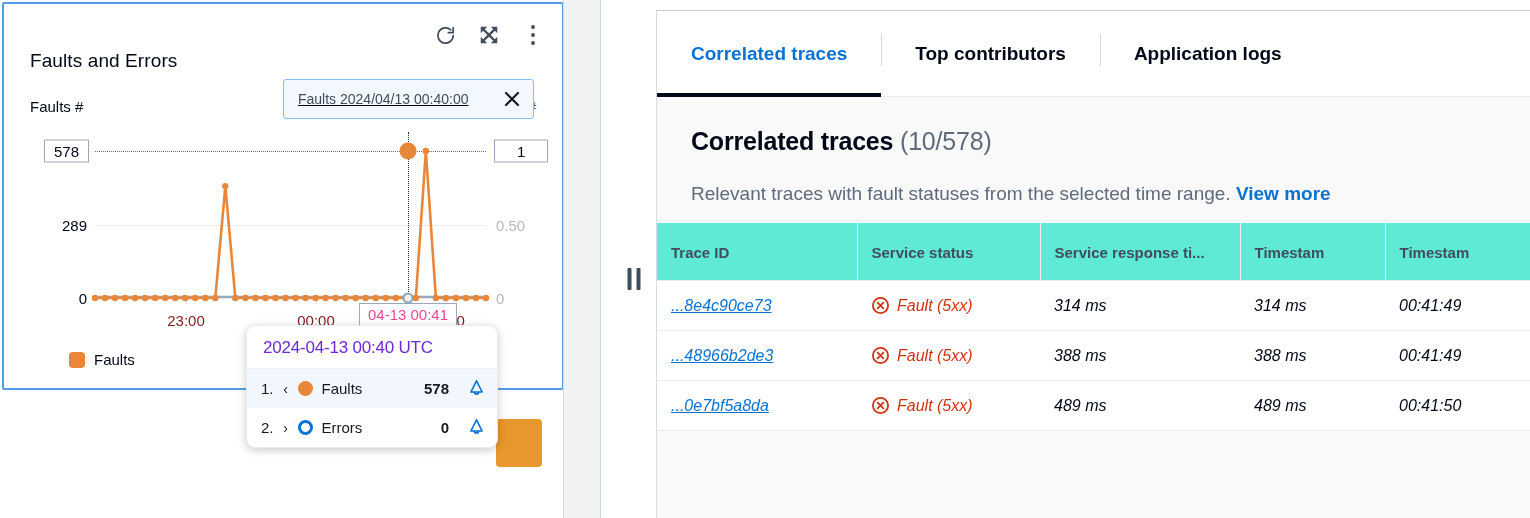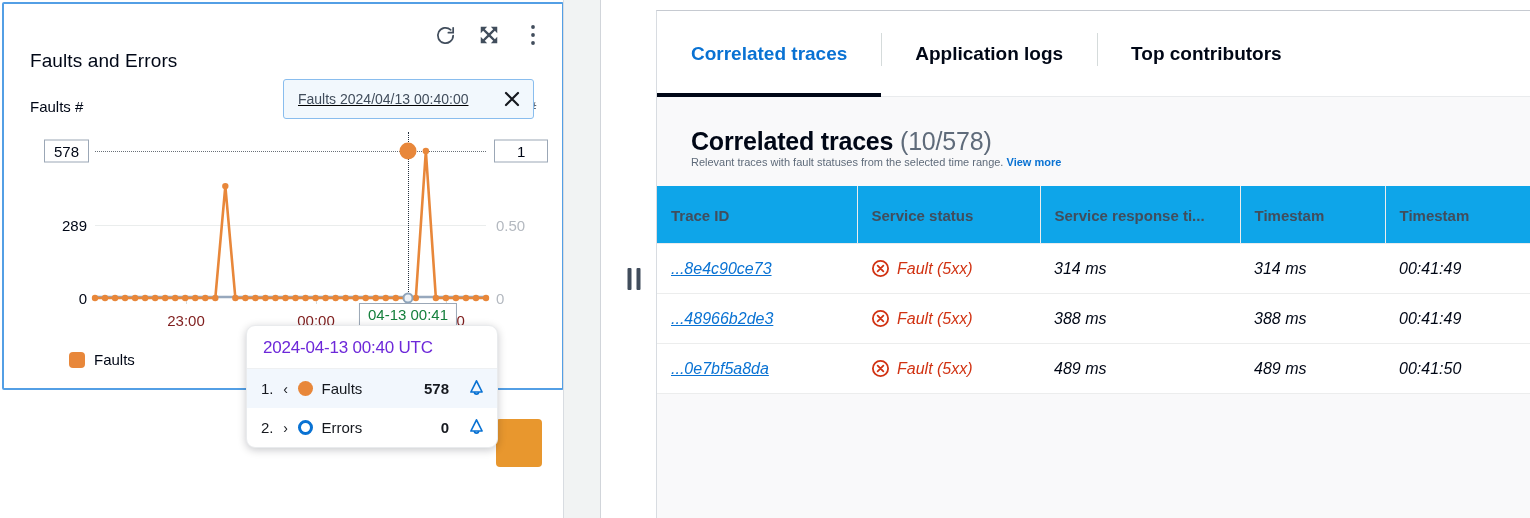--- a/index.html
+++ b/index.html
@@ -100,21 +100,21 @@
   .x-tick-mark {
     position: absolute; top: 100%; width: 1px; height: 6px; background: #d5dbdb;
   }
   .crosshair {
     position: absolute; top: -19px; bottom: 0; width: 0;
     border-left: 1px dotted #232f3e;
   }
   .crosshair-label {
     position: absolute; top: 100%; margin-top: 5px; transform: translateX(-50%);
     background: #ffffff; border: 1px solid #9ba7b6;
-    font-size: 15px; color: #15803d; padding: 2px 8px; white-space: nowrap;
+    font-size: 15px; color: #ec4899; padding: 2px 8px; white-space: nowrap;
   }
   .crosshair-arrow {
     position: absolute; top: 100%; margin-top: 27px; transform: translateX(-50%);
     width: 0; height: 0; border-left: 7px solid transparent; border-right: 7px solid transparent;
     border-bottom: 9px solid #5f6b7a;
   }
   .sel-dot {
     position: absolute; width: 17px; height: 17px; border-radius: 50%;
     background: #e8873a; transform: translate(-50%, -50%);
   }
@@ -212,29 +212,29 @@
     content: ""; position: absolute; left: 0; right: 0; bottom: -1px; height: 4px; background: #000716;
   }
   .tab + .tab::before {
     content: ""; position: absolute; left: 0; top: 22px; bottom: 30px; width: 1px; background: #d5dbdb;
   }
 
   .traces-body { background: #f9f9fa; height: 422px; }
   .traces-header { padding: 30px 34px 18px 34px; }
   .traces-heading { font-size: 25px; font-weight: 700; color: #000716; letter-spacing: -.2px; }
   .traces-count { font-weight: 400; color: #5f6b7a; }
-  .traces-sub { margin-top: 0; font-size: 11px; color: #5f6b7a; }
+  .traces-sub { margin-top: 27px; font-size: 19px; color: #5f6b7a; }
   .traces-sub .view-more { color: #0972d3; font-weight: 700; cursor: pointer; }
 
   table.traces { width: 100%; border-collapse: collapse; background: #ffffff; table-layout: fixed; }
   table.traces thead th {
     text-align: left; vertical-align: top;
     font-size: 15px; font-weight: 700; color: #414d5c;
     padding: 20px 14px 18px 14px;
-    background: #0ea5e9;
+    background: #5eead4;
     border-bottom: 1px solid #e9ebed;
     border-right: 1px solid #eceded;
     line-height: 1.28;
     overflow: hidden; white-space: normal;
   }
   table.traces thead th:last-child { border-right: none; }
   table.traces tbody td {
     font-size: 16px; color: #000716;
     padding: 15px 14px;
     border-bottom: 1px solid #eceded;
@@ -411,24 +411,24 @@
     </div>
   </div>
 
   <div class="traces-panel">
 
     <div class="tabs">
       <div class="tab active">
         <span>Correlated traces</span>
       </div>
       <div class="tab">
+        <span>Top contributors</span>
+      </div>
+      <div class="tab">
         <span>Application logs</span>
-      </div>
-      <div class="tab">
-        <span>Top contributors</span>
       </div>
     </div>
 
     <div class="traces-body">
       <div class="traces-header">
         <div class="traces-heading">
           <span>Correlated traces</span>
           <span class="traces-count">(10/578)</span>
         </div>
         <div class="traces-sub">

